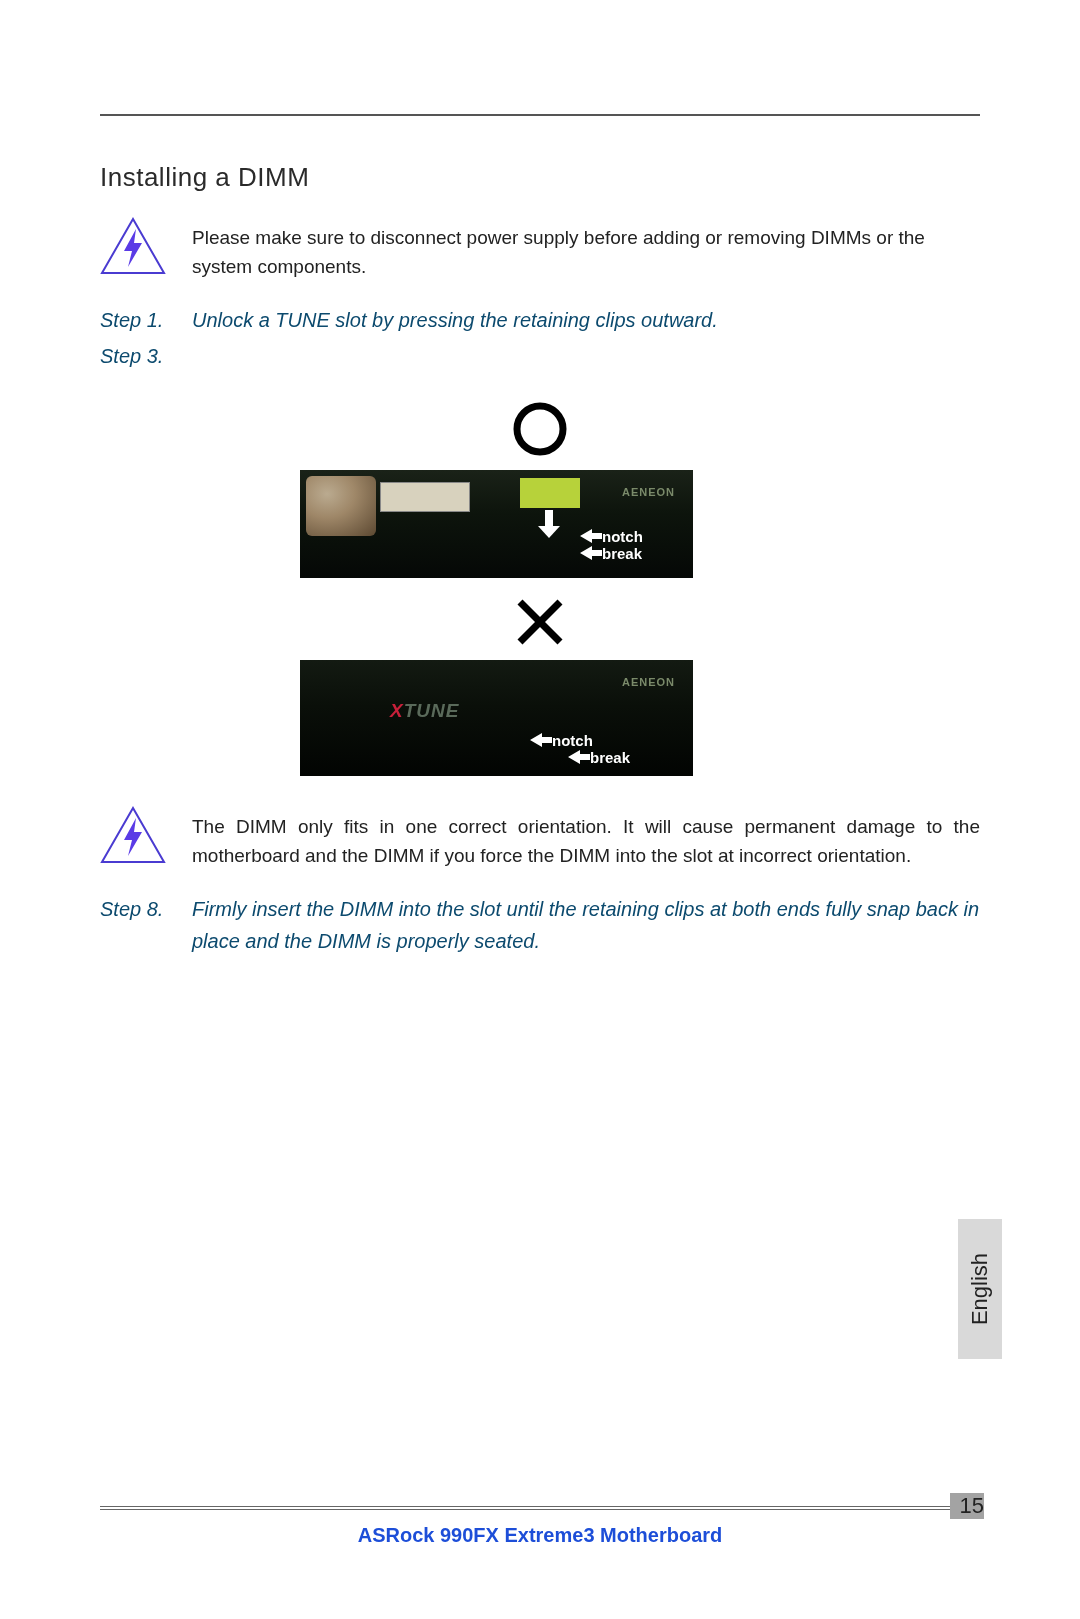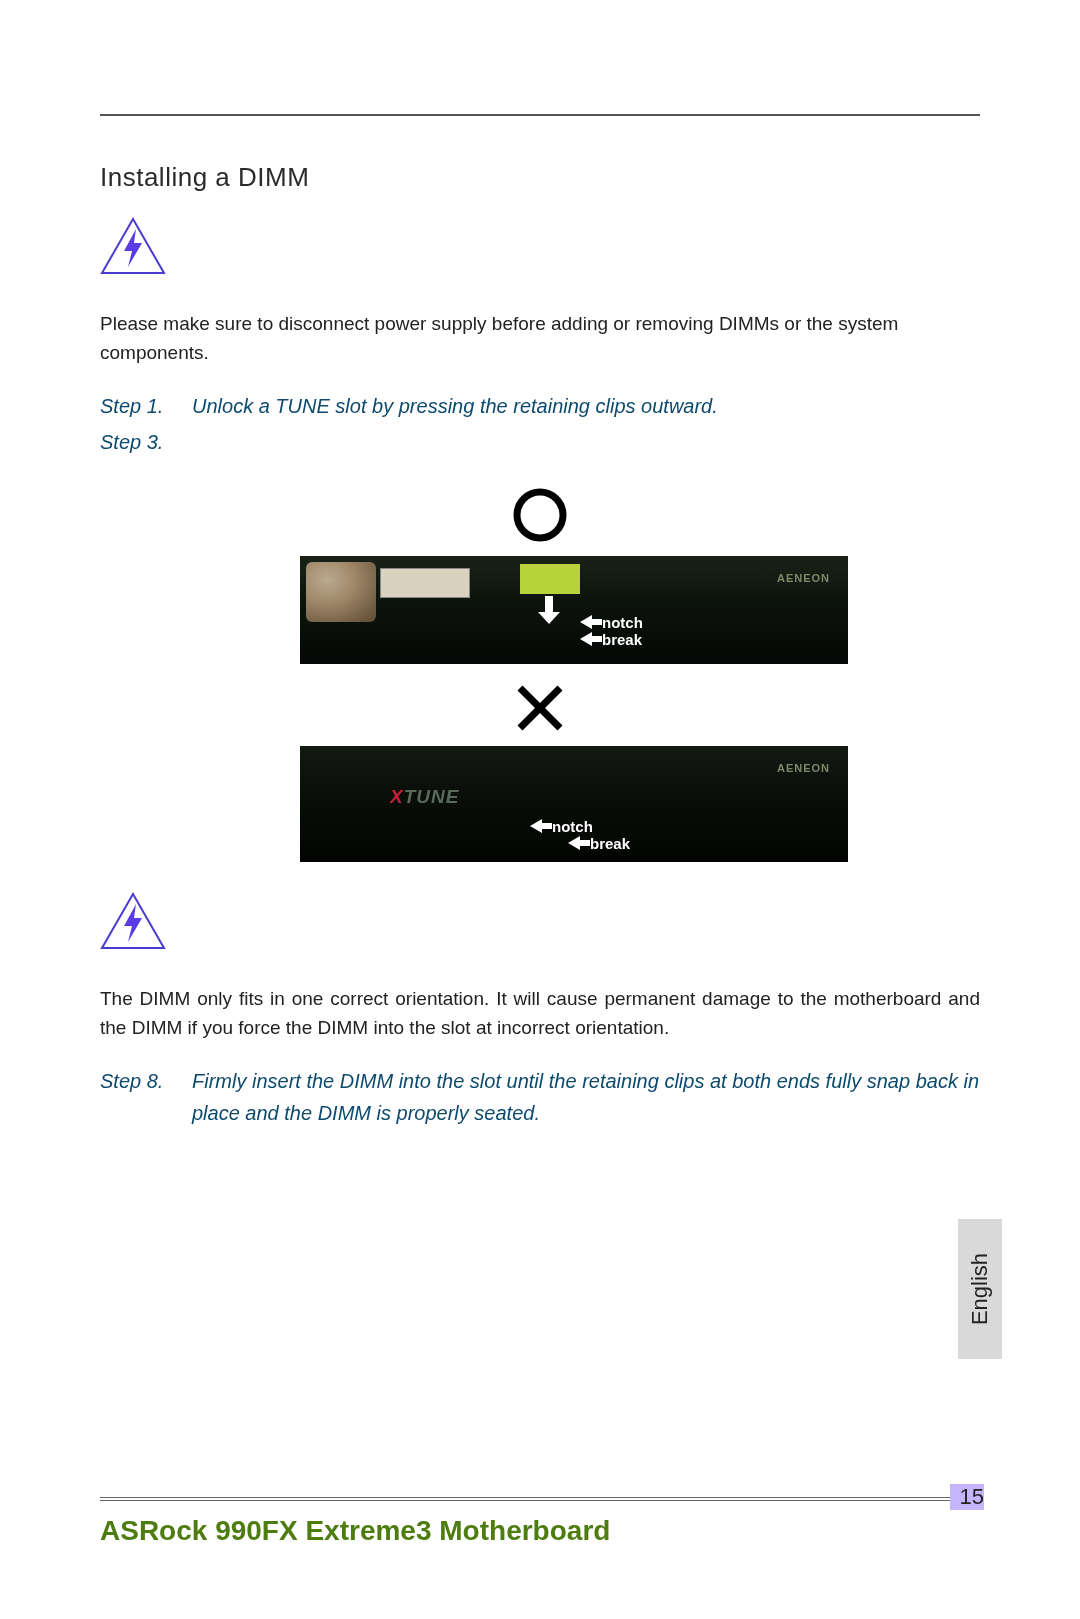--- a/index.html
+++ b/index.html
@@ -28,21 +28,20 @@
     font-weight: 400;
     color: #2a2a2a;
     margin-bottom: 24px;
     letter-spacing: 0.5px;
   }
   .warn-row {
     display: flex;
     align-items: flex-start;
     gap: 26px;
     margin-bottom: 22px;
-    flex-direction: column;
   }
   .warn-icon {
     flex: 0 0 auto;
     width: 66px;
     height: 60px;
     position: relative;
   }
   .warn-text {
     flex: 1;
     font-size: 19px;
@@ -74,21 +73,21 @@
     width: 480px;
   }
   .mark-row {
     text-align: center;
     margin-bottom: 8px;
   }
   .mark-circle svg, .mark-cross svg {
     display: inline-block;
   }
   .photo {
-    width: 548px;
+    width: 393px;
     height: 108px;
     background: #000;
     position: relative;
     overflow: hidden;
     margin-bottom: 18px;
   }
   .photo-inner {
     position: absolute;
     inset: 0;
     background: linear-gradient(180deg, #1a2218 0%, #0d140c 40%, #050806 100%);
@@ -155,29 +154,30 @@
   .bottom-rule {
     border-top: 1px solid #666;
     border-bottom: 1px solid #666;
     height: 4px;
     position: relative;
   }
   .page-number {
     position: absolute;
     right: -4px;
     top: -14px;
-    background: #c4b5fd;
+    background: #a3a3a3;
     padding-left: 10px;
     font-size: 22px;
     color: #222;
   }
   .footer-title {
-    font-size: 28px;
+    text-align: center;
+    font-size: 20px;
     font-weight: bold;
-    color: #4d7c0f;
+    color: #1d4ed8;
     margin-top: 14px;
   }
   .lang-tab {
     position: absolute;
     right: 78px;
     bottom: 260px;
     width: 44px;
     height: 140px;
     background: #d9d9d9;
     display: flex;

